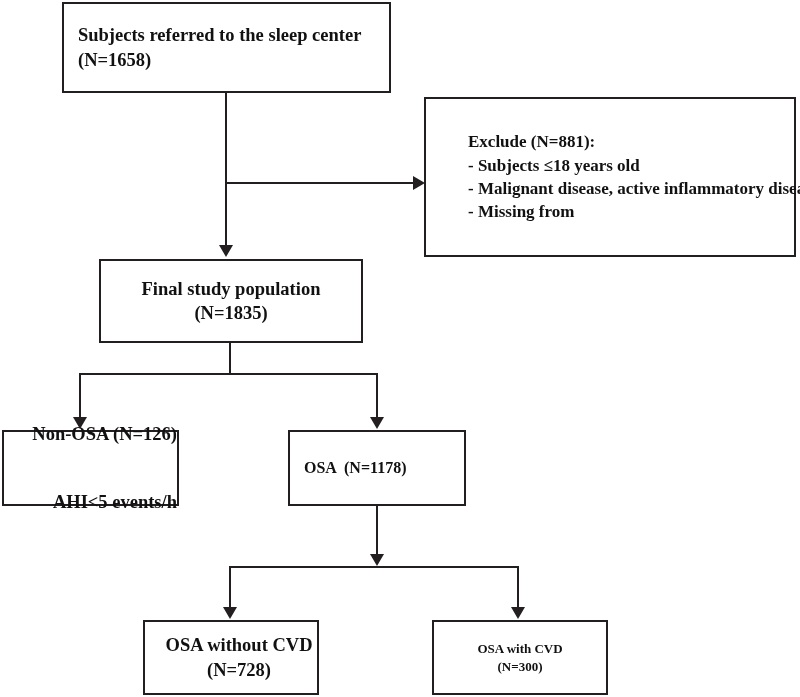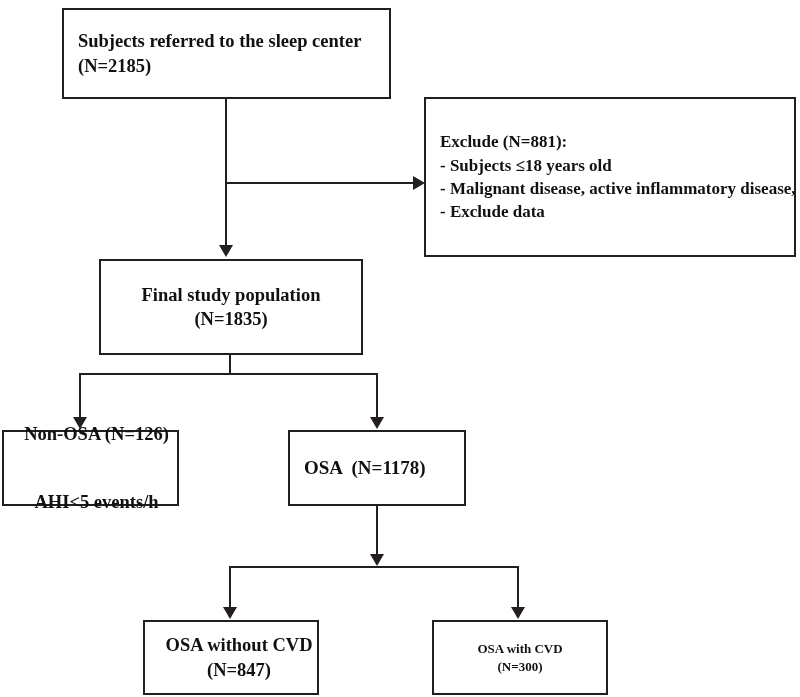--- a/index.html
+++ b/index.html
@@ -34,32 +34,32 @@
     box-sizing: border-box;
   }
   .node .line {
     white-space: pre;
     line-height: 1.32;
   }
   .center .inner { align-items: center; text-align: center; }
   .leftal .inner { align-items: flex-start; text-align: left; }
 
   
-  #node-referred   { left: 62px;  top: 8px;   width: 329px; height: 91px;  font-size: 18.5px; }
+  #node-referred   { left: 62px;  top: 2px;   width: 329px; height: 91px;  font-size: 18.5px; }
   #node-referred .inner { padding: 6px 0 6px 14px; align-items: flex-start; text-align: left; }
 
-  #node-exclude    { left: 424px; top: 97px;  width: 372px; height: 160px; font-size: 17px; }
+  #node-exclude    { left: 424px; top: 97px;  width: 372px; height: 160px; font-size: 17px; padding-left: 28px; }
   #node-exclude .inner { padding: 9px 8px 9px 14px; }
   #node-exclude .line { line-height: 1.38; }
   #node-exclude .hang { padding-left: 11px; text-indent: -11px; }
 
-  #node-final      { left: 99px;  top: 259px; width: 264px; height: 96px;  font-size: 18.5px; }
+  #node-final      { left: 99px;  top: 259px; width: 264px; height: 84px;  font-size: 18.5px; }
   #node-nonosa     { left: 2px;   top: 430px; width: 177px; height: 76px;  font-size: 18.5px; }
-  #node-nonosa .inner { padding-left: 12px; align-items: center; text-align: left; gap: 44px; }
-  #node-osa        { left: 288px; top: 430px; width: 178px; height: 76px;  font-size: 19px; }
+  #node-nonosa .inner { padding-left: 12px; align-items: flex-end; text-align: left; gap: 44px; }
+  #node-osa        { left: 288px; top: 430px; width: 178px; height: 76px;  font-size: 16px; }
   #node-osa .inner { padding-left: 14px; align-items: flex-start; text-align: left; }
   #node-osa-nocvd  { left: 143px; top: 620px; width: 176px; height: 75px;  font-size: 18.5px; padding-left: 16px; }
   #node-osa-cvd    { left: 432px; top: 620px; width: 176px; height: 75px;  font-size: 13px; }
 
   
   .edge {
     position: absolute;
     background: #231f20;
     z-index: 1;
   }
@@ -125,30 +125,30 @@
   <div class="arrow-down" id="arrow-osa-split"></div>
   <div class="edge hline" id="edge-split2-h"></div>
   <div class="edge vline" id="edge-split2-left"></div>
   <div class="edge vline" id="edge-split2-right"></div>
   <div class="arrow-down" id="arrow-nocvd"></div>
   <div class="arrow-down" id="arrow-cvd"></div>
 
   <div class="node leftal" id="node-referred">
     <div class="inner">
       <div class="line">Subjects referred to the sleep center</div>
-      <div class="line">(N=2185)</div>
+      <div class="line">(N=1658)</div>
     </div>
   </div>
 
   <div class="node leftal" id="node-exclude">
     <div class="inner">
       <div class="line">Exclude (N=881):</div>
       <div class="line hang">- Subjects ≤18 years old</div>
       <div class="line hang">- Malignant disease, active inflammatory disease, severe infection or surgery within the last week, pregnant women</div>
-      <div class="line hang">- Exclude data</div>
+      <div class="line hang">- Missing from</div>
     </div>
   </div>
 
   <div class="node center" id="node-final">
     <div class="inner">
       <div class="line">Final study population</div>
       <div class="line">(N=1835)</div>
     </div>
   </div>
 
@@ -161,21 +161,21 @@
 
   <div class="node leftal" id="node-osa">
     <div class="inner">
       <div class="line">OSA  (N=1178)</div>
     </div>
   </div>
 
   <div class="node center" id="node-osa-nocvd">
     <div class="inner">
       <div class="line">OSA without CVD</div>
-      <div class="line">(N=847)</div>
+      <div class="line">(N=728)</div>
     </div>
   </div>
 
   <div class="node center" id="node-osa-cvd">
     <div class="inner">
       <div class="line">OSA with CVD</div>
       <div class="line">(N=300)</div>
     </div>
   </div>
 

